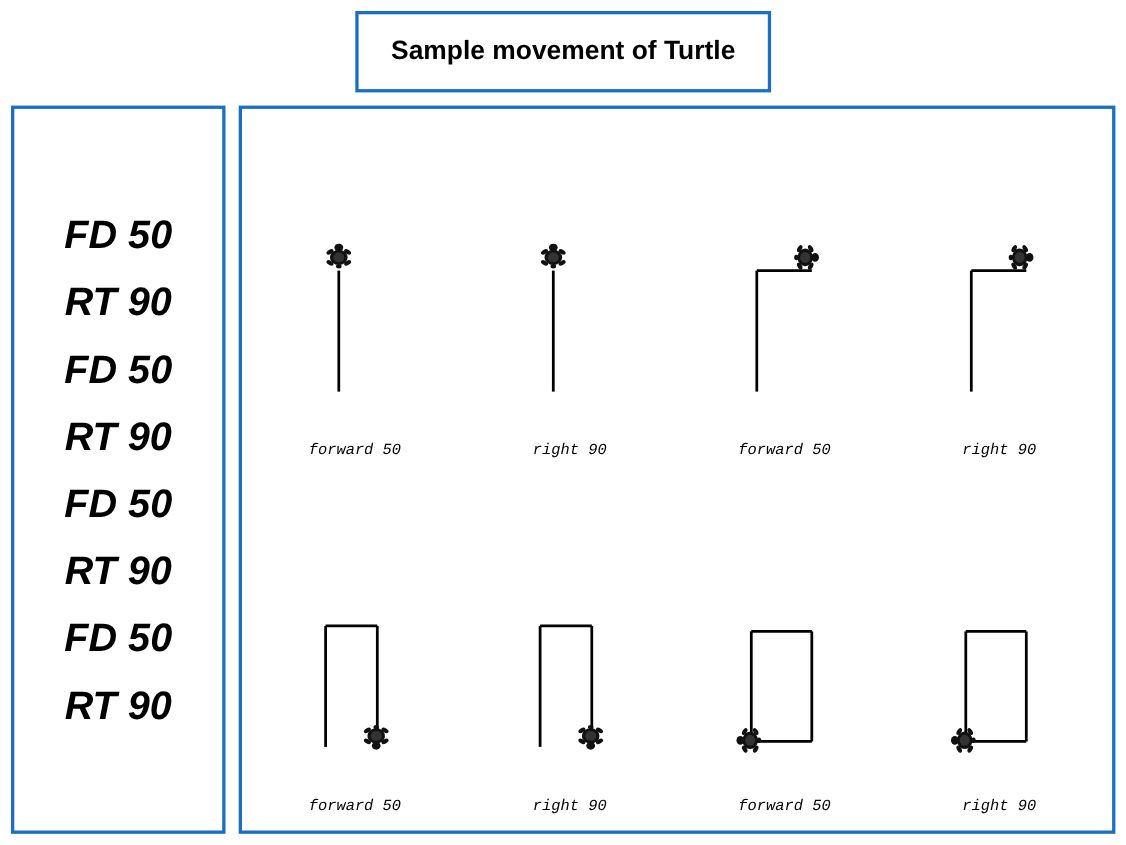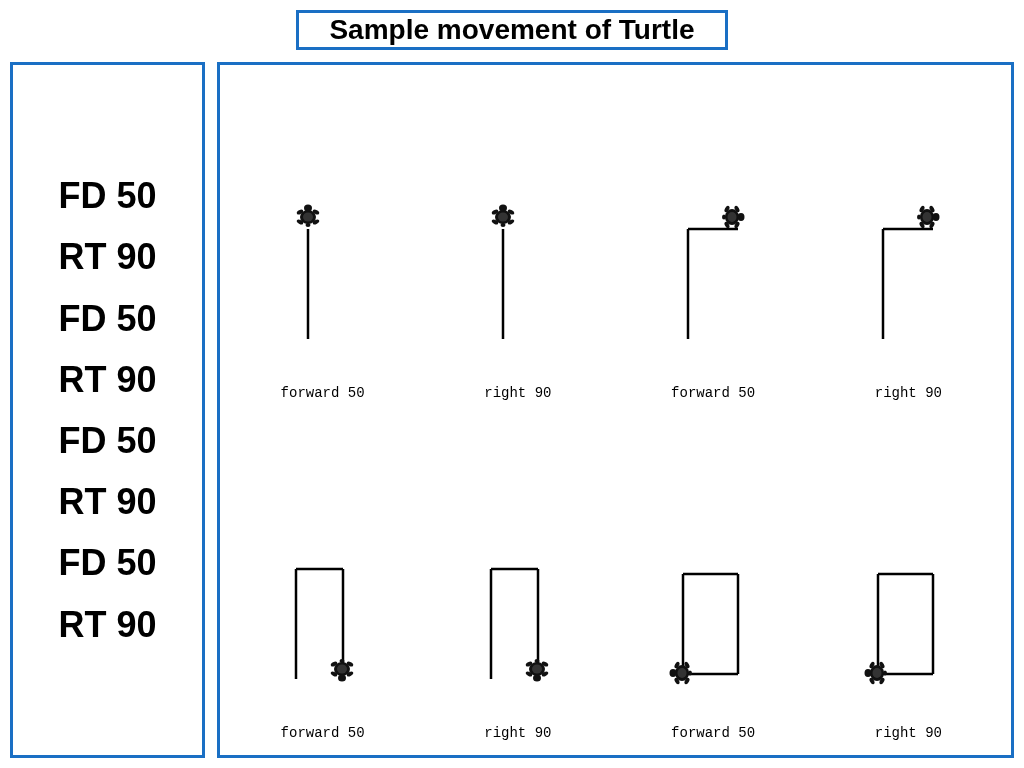--- a/index.html
+++ b/index.html
@@ -10,32 +10,33 @@
       height: 768px;
       display: flex;
       flex-direction: column;
       align-items: center;
       justify-content: flex-start;
       padding: 10px;
     }
 
     .title-box {
       border: 3px solid #1a6fc4;
-      padding: 1px 30px;
+      padding: 20px 30px;
       margin-bottom: 12px;
-      font-size: 28px;
+      font-size: 24px;
       font-weight: bold;
       color: #000;
     }
 
     .main-area {
       display: flex;
       width: 100%;
       flex: 1;
       gap: 12px;
+      font-style: italic;
     }
 
     .left-panel {
       border: 3px solid #1a6fc4;
       width: 195px;
       min-width: 195px;
       display: flex;
       flex-direction: column;
       justify-content: center;
       align-items: center;

